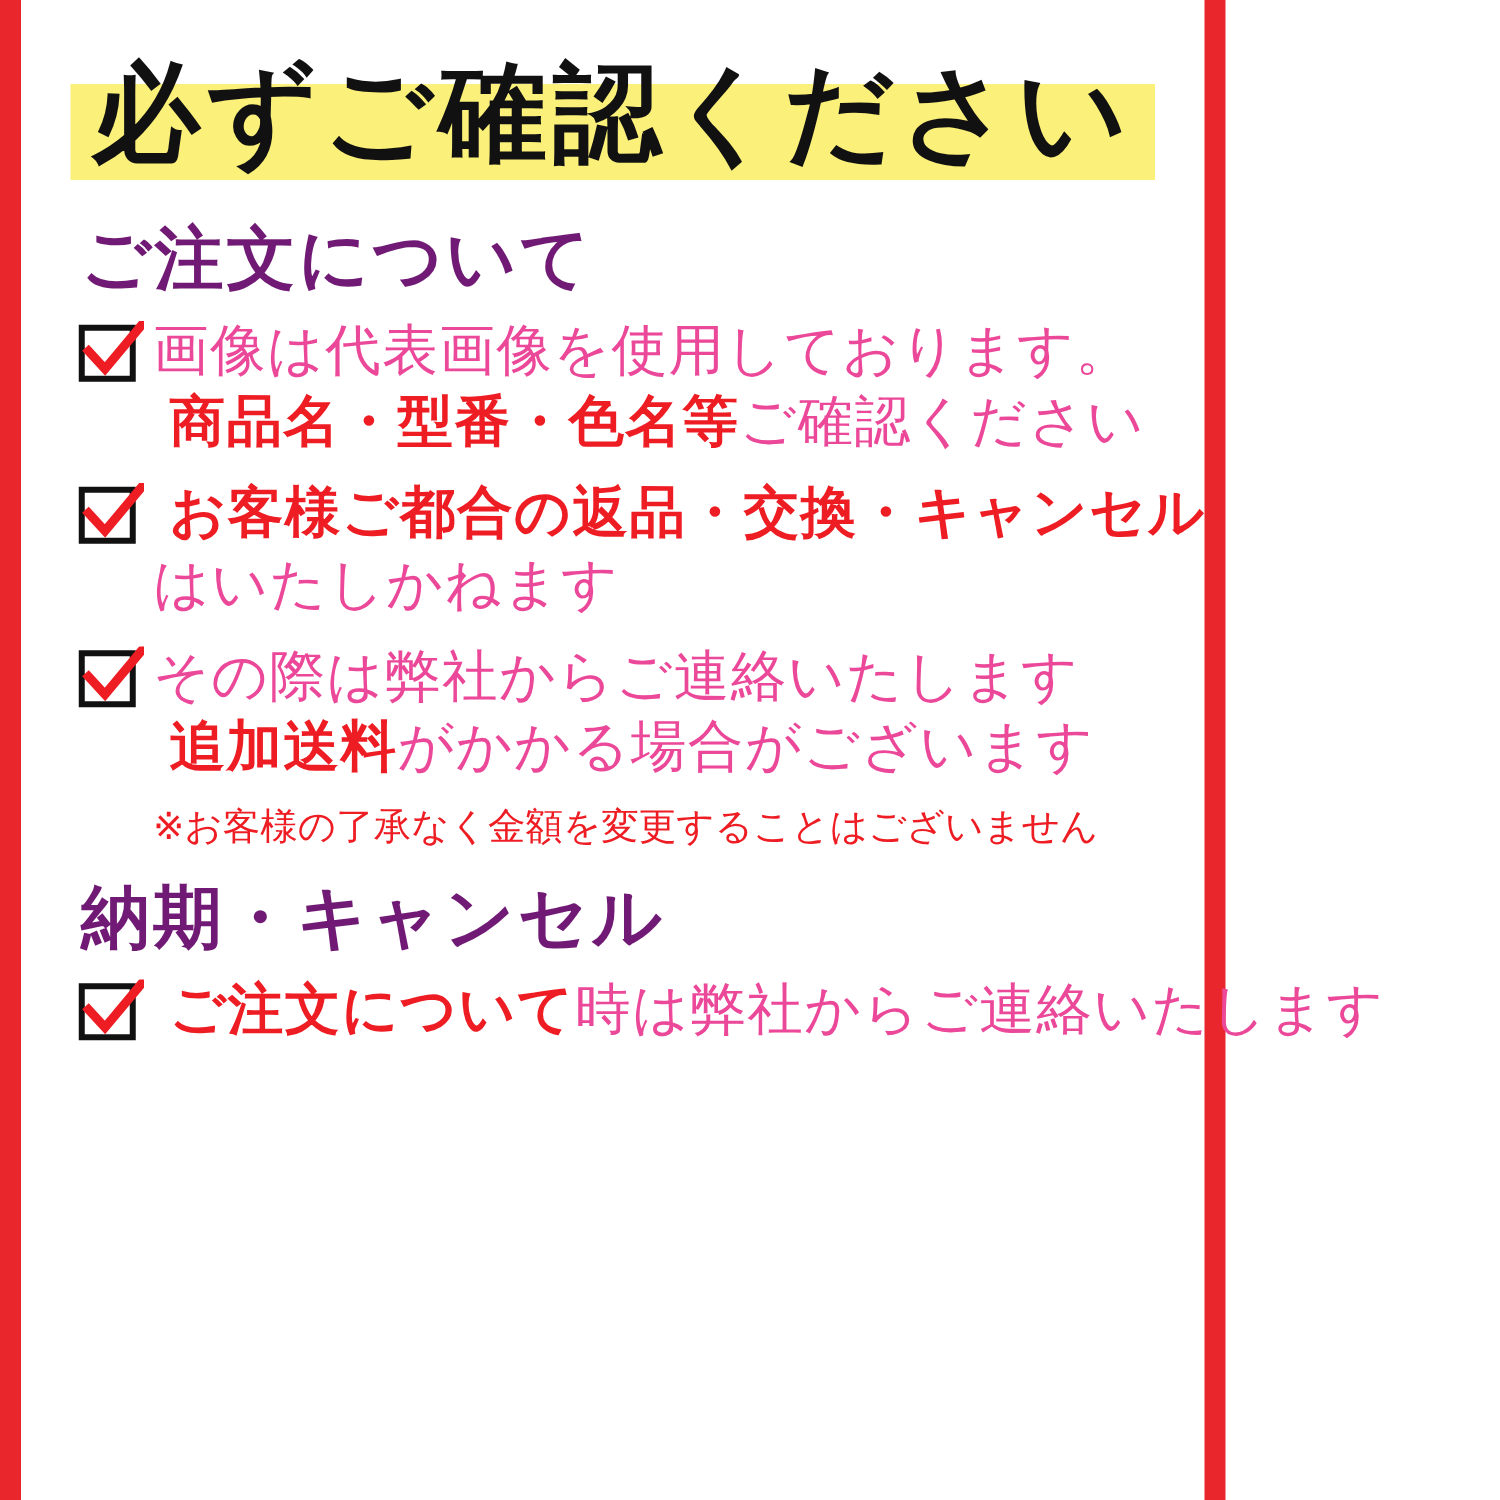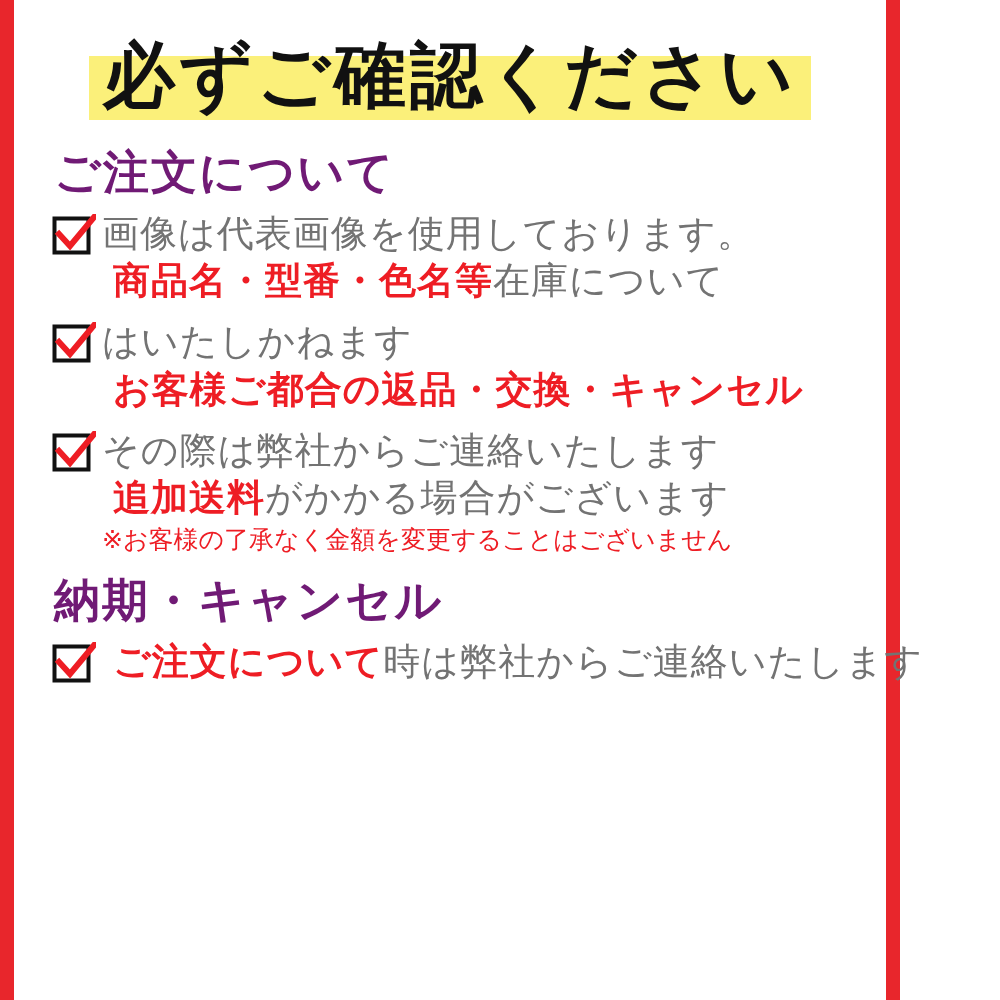--- a/index.html
+++ b/index.html
@@ -9,21 +9,21 @@
   body {
     width: 1000px;
     height: 1000px;
     background: #ffffff;
     font-family: "DejaVu Sans", "Liberation Sans", sans-serif;
     overflow: hidden;
   }
 
   .page {
     position: relative;
-    width: 900px;
+    width: 817px;
     height: 1000px;
     box-sizing: border-box;
     background: #ffffff;
   }
 
   
   .edge-bar {
     position: absolute;
     top: 0;
     width: 14px;
@@ -112,28 +112,28 @@
     letter-spacing: 1px;
     color: #1a1a1a;
     white-space: nowrap;
   }
   .line .red {
     color: #ee1d24;
     font-weight: bold;
     margin-left: 11px;
   }
   .line .blk {
-    color: #737373;
+    color: #ec4899;
   }
   .note {
     font-size: 25px;
     color: #ee1d24;
     letter-spacing: 0px;
     line-height: 1.3;
-    margin-top: 2px;
+    margin-top: 13px;
     white-space: nowrap;
   }
 </style>
 </head>
 <body>
 
 <div class="page">
 
   <div class="edge-bar left"></div>
   <div class="edge-bar right"></div>
@@ -152,33 +152,33 @@
         <div class="items">
           <div class="item">
             <span class="check-icon">
               <svg width="44" height="44" viewBox="0 0 44 44">
                 <rect x="2.5" y="4.5" width="34" height="34" fill="#ffffff" stroke="#111111" stroke-width="4"></rect>
                 <path d="M7 20 L18 32 L43 2" fill="none" stroke="#ee1d24" stroke-width="6" stroke-linecap="square" stroke-linejoin="miter"></path>
               </svg>
             </span>
             <div class="lines">
               <div class="line"><span class="blk">画像は代表画像を使用しております。</span></div>
-              <div class="line"><span class="red">商品名・型番・色名等</span><span class="blk">在庫について</span></div>
-            </div>
-          </div>
-          <div class="item">
-            <span class="check-icon">
-              <svg width="44" height="44" viewBox="0 0 44 44">
-                <rect x="2.5" y="4.5" width="34" height="34" fill="#ffffff" stroke="#111111" stroke-width="4"></rect>
-                <path d="M7 20 L18 32 L43 2" fill="none" stroke="#ee1d24" stroke-width="6" stroke-linecap="square" stroke-linejoin="miter"></path>
-              </svg>
-            </span>
-            <div class="lines">
+              <div class="line"><span class="red">商品名・型番・色名等</span><span class="blk">ご確認ください</span></div>
+            </div>
+          </div>
+          <div class="item">
+            <span class="check-icon">
+              <svg width="44" height="44" viewBox="0 0 44 44">
+                <rect x="2.5" y="4.5" width="34" height="34" fill="#ffffff" stroke="#111111" stroke-width="4"></rect>
+                <path d="M7 20 L18 32 L43 2" fill="none" stroke="#ee1d24" stroke-width="6" stroke-linecap="square" stroke-linejoin="miter"></path>
+              </svg>
+            </span>
+            <div class="lines">
+              <div class="line"><span class="red">お客様ご都合の返品・交換・キャンセル</span></div>
               <div class="line"><span class="blk">はいたしかねます</span></div>
-              <div class="line"><span class="red">お客様ご都合の返品・交換・キャンセル</span></div>
             </div>
           </div>
           <div class="item">
             <span class="check-icon">
               <svg width="44" height="44" viewBox="0 0 44 44">
                 <rect x="2.5" y="4.5" width="34" height="34" fill="#ffffff" stroke="#111111" stroke-width="4"></rect>
                 <path d="M7 20 L18 32 L43 2" fill="none" stroke="#ee1d24" stroke-width="6" stroke-linecap="square" stroke-linejoin="miter"></path>
               </svg>
             </span>
             <div class="lines">

